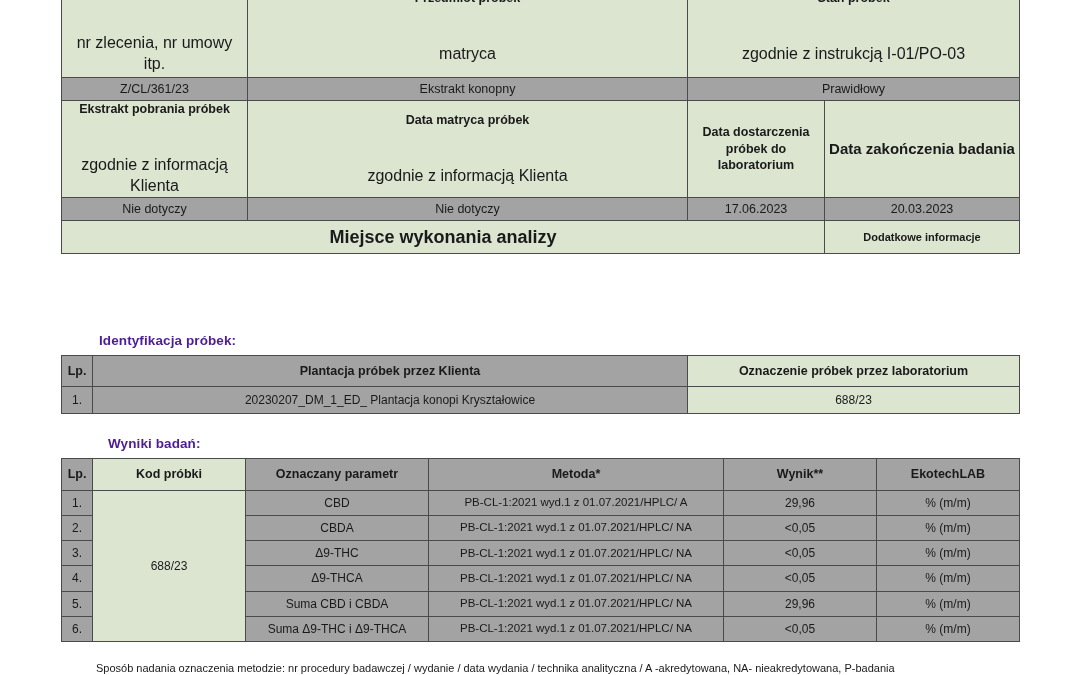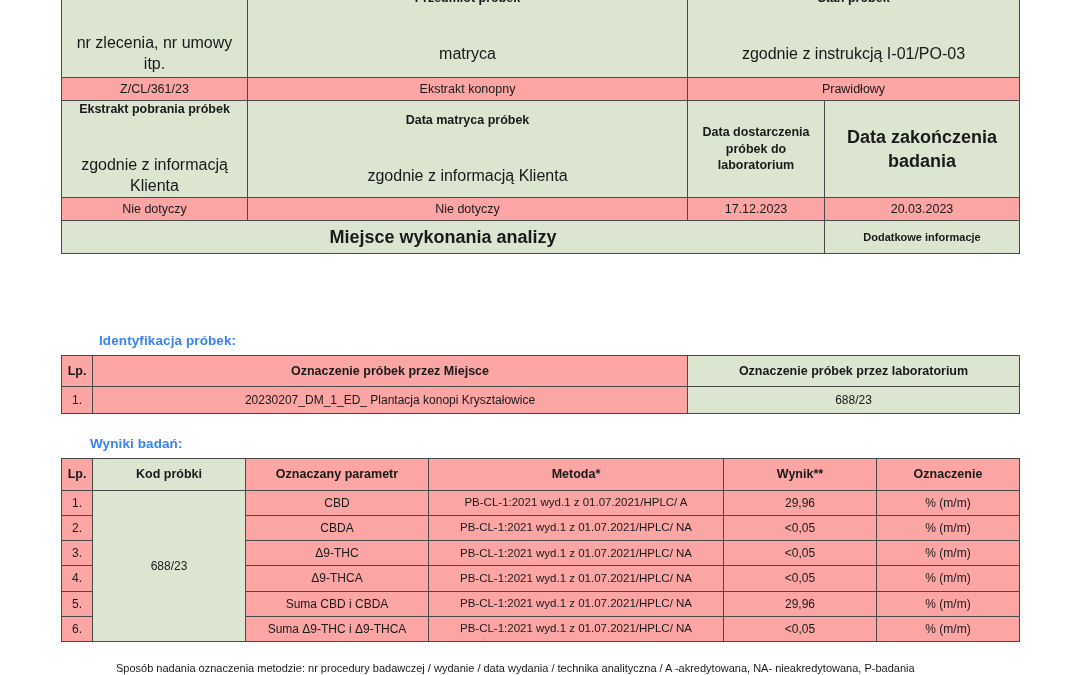--- a/index.html
+++ b/index.html
@@ -30,21 +30,21 @@
   table.doc td {
     border: 1px solid #4a4a4a;
     padding: 0;
     vertical-align: middle;
     text-align: center;
     font-size: 12.5px;
     line-height: 1.35;
     color: #1a1a1a;
   }
   .green { background: #dbe5d0; }
-  .white { background: #fca5a5; }
+  .white { background: #a3a3a3; }
   .bold { font-weight: bold; }
 
   
   #info-table {
     position: absolute;
     left: 61px;
     top: -24px;
     width: 958px;
   }
   .hdr-main {
@@ -60,25 +60,25 @@
     margin-top: 36px;
     padding: 0 4px;
   }
   .cell-pad { padding: 5px 4px; }
 
   
   .caption {
     position: absolute;
     font-weight: bold;
     font-size: 13.5px;
-    color: #3b82f6;
+    color: #4c1d95;
     letter-spacing: .1px;
   }
   #cap-ident { left: 99px; top: 333px; }
-  #cap-wyniki { left: 90px; top: 436px; }
+  #cap-wyniki { left: 108px; top: 436px; }
 
   
   #ident-table {
     position: absolute;
     left: 61px;
     top: 355px;
     width: 958px;
   }
   #ident-table td { height: 18px; }
   #ident-table td.h { font-weight: bold; padding: 6px 4px; font-size: 12.5px; }
@@ -106,21 +106,20 @@
   
   #footnote {
     position: absolute;
     left: 96px;
     top: 660px;
     width: 900px;
     font-size: 11px;
     line-height: 1.5;
     color: #1a1a1a;
     text-align: left;
-    margin-left: 20px;
   }
 </style>
 </head>
 <body>
 
 <div class="page">
 
   <table class="doc" id="info-table">
     <colgroup>
       <col style="width:186px">
@@ -154,27 +153,27 @@
       <tr>
         <td class="green" style="height:72px">
           <span class="hdr-main">Ekstrakt pobrania próbek</span>
           <span class="hdr-sub">zgodnie z informacją Klienta</span>
         </td>
         <td class="green">
           <span class="hdr-main">Data matryca próbek</span>
           <span class="hdr-sub">zgodnie z informacją Klienta</span>
         </td>
         <td class="green bold" style="padding:0 6px;font-size:12.5px">Data dostarczenia próbek do laboratorium</td>
-        <td class="green bold" style="padding:0 2px;font-size:18px">Data zakończenia badania</td>
+        <td class="green bold" style="padding:0 2px;font-size:15px">Data zakończenia badania</td>
       </tr>
 
       <tr>
         <td class="white cell-pad" style="height:22px">Nie dotyczy</td>
         <td class="white cell-pad">Nie dotyczy</td>
-        <td class="white cell-pad">17.12.2023</td>
+        <td class="white cell-pad">17.06.2023</td>
         <td class="white cell-pad">20.03.2023</td>
       </tr>
 
       <tr>
         <td class="green bold" colspan="3" style="height:32px;font-size:18px">Miejsce wykonania analizy</td>
         <td class="green bold" style="font-size:11px">Dodatkowe informacje</td>
       </tr>
 
     </tbody>
   </table>
@@ -183,21 +182,21 @@
 
   <table class="doc" id="ident-table">
     <colgroup>
       <col style="width:31px">
       <col style="width:595px">
       <col style="width:332px">
     </colgroup>
     <tbody>
       <tr>
         <td class="white h">Lp.</td>
-        <td class="white h">Oznaczenie  próbek przez Miejsce</td>
+        <td class="white h">Plantacja  próbek przez Klienta</td>
         <td class="green h">Oznaczenie próbek przez laboratorium</td>
       </tr>
       <tr>
         <td class="white b">1.</td>
         <td class="white b">20230207_DM_1_ED_ Plantacja konopi Kryształowice</td>
         <td class="green b">688/23</td>
       </tr>
     </tbody>
   </table>
 
@@ -212,21 +211,21 @@
       <col style="width:153px">
       <col style="width:143px">
     </colgroup>
     <tbody>
       <tr>
         <td class="white h">Lp.</td>
         <td class="green h">Kod próbki</td>
         <td class="white h">Oznaczany parametr</td>
         <td class="white h">Metoda*</td>
         <td class="white h">Wynik**</td>
-        <td class="white h">Oznaczenie</td>
+        <td class="white h">EkotechLAB</td>
       </tr>
 
       <tr>
         <td class="white b">1.</td>
         <td class="green b" rowspan="6">688/23</td>
         <td class="white b">CBD</td>
         <td class="white b method">PB-CL-1:2021 wyd.1 z 01.07.2021/HPLC/  A</td>
         <td class="white b">29,96</td>
         <td class="white b">% (m/m)</td>
       </tr>

